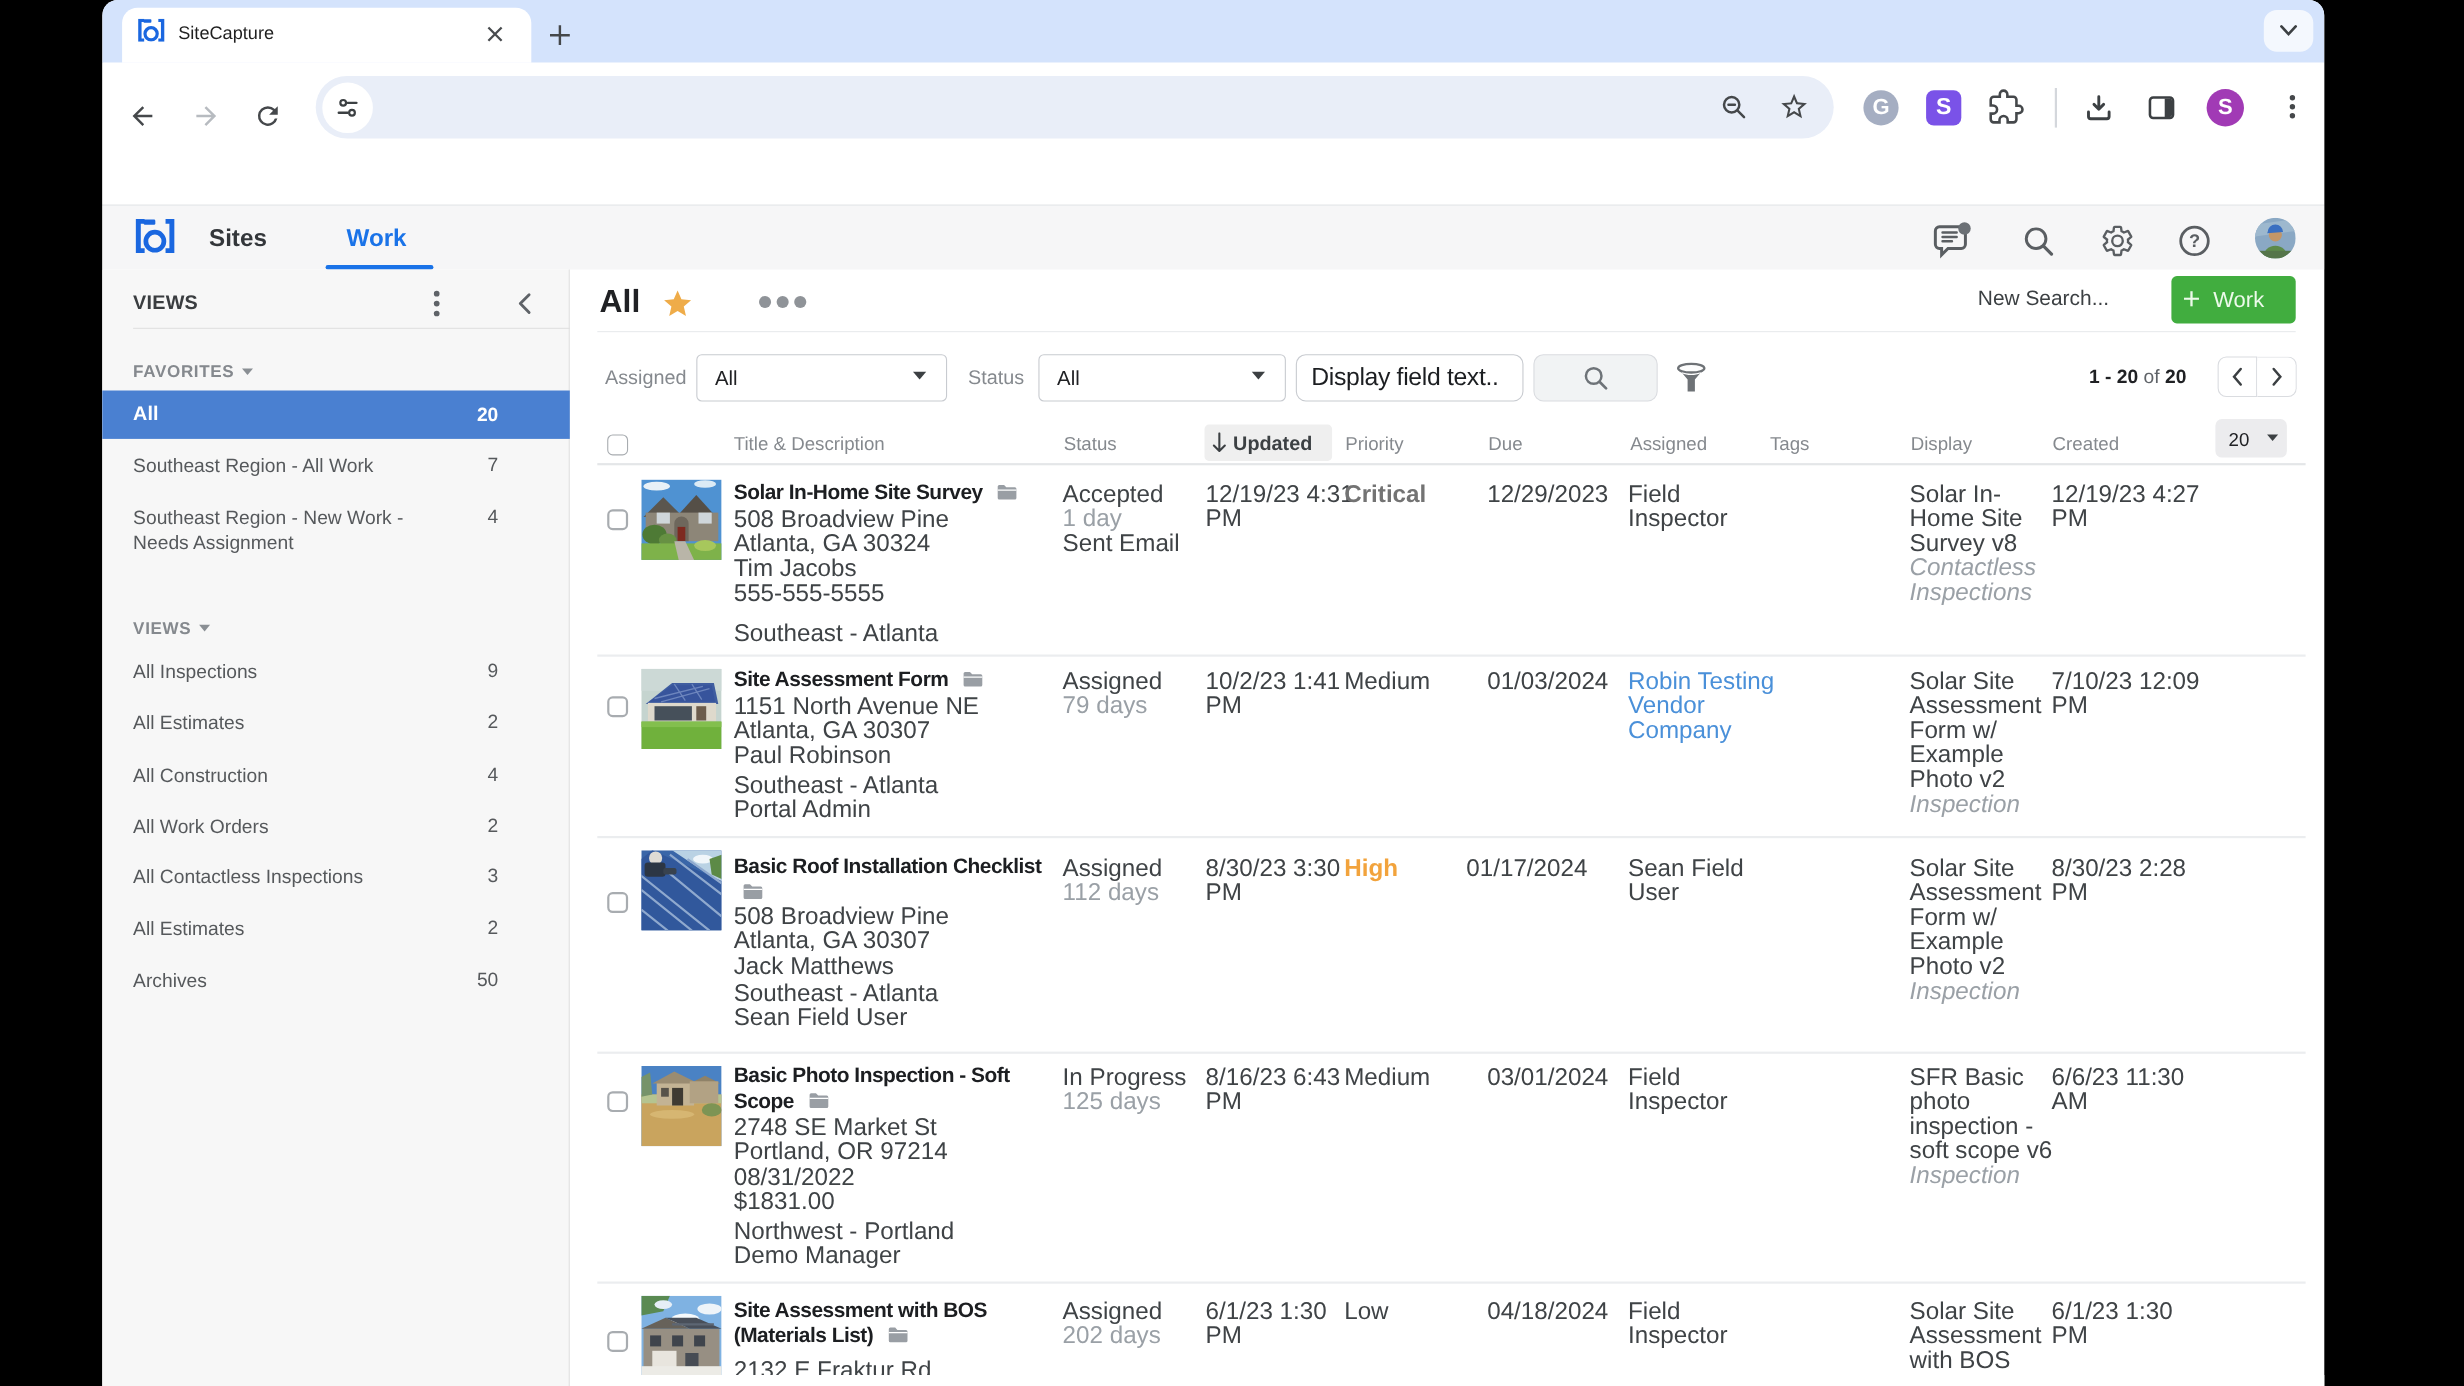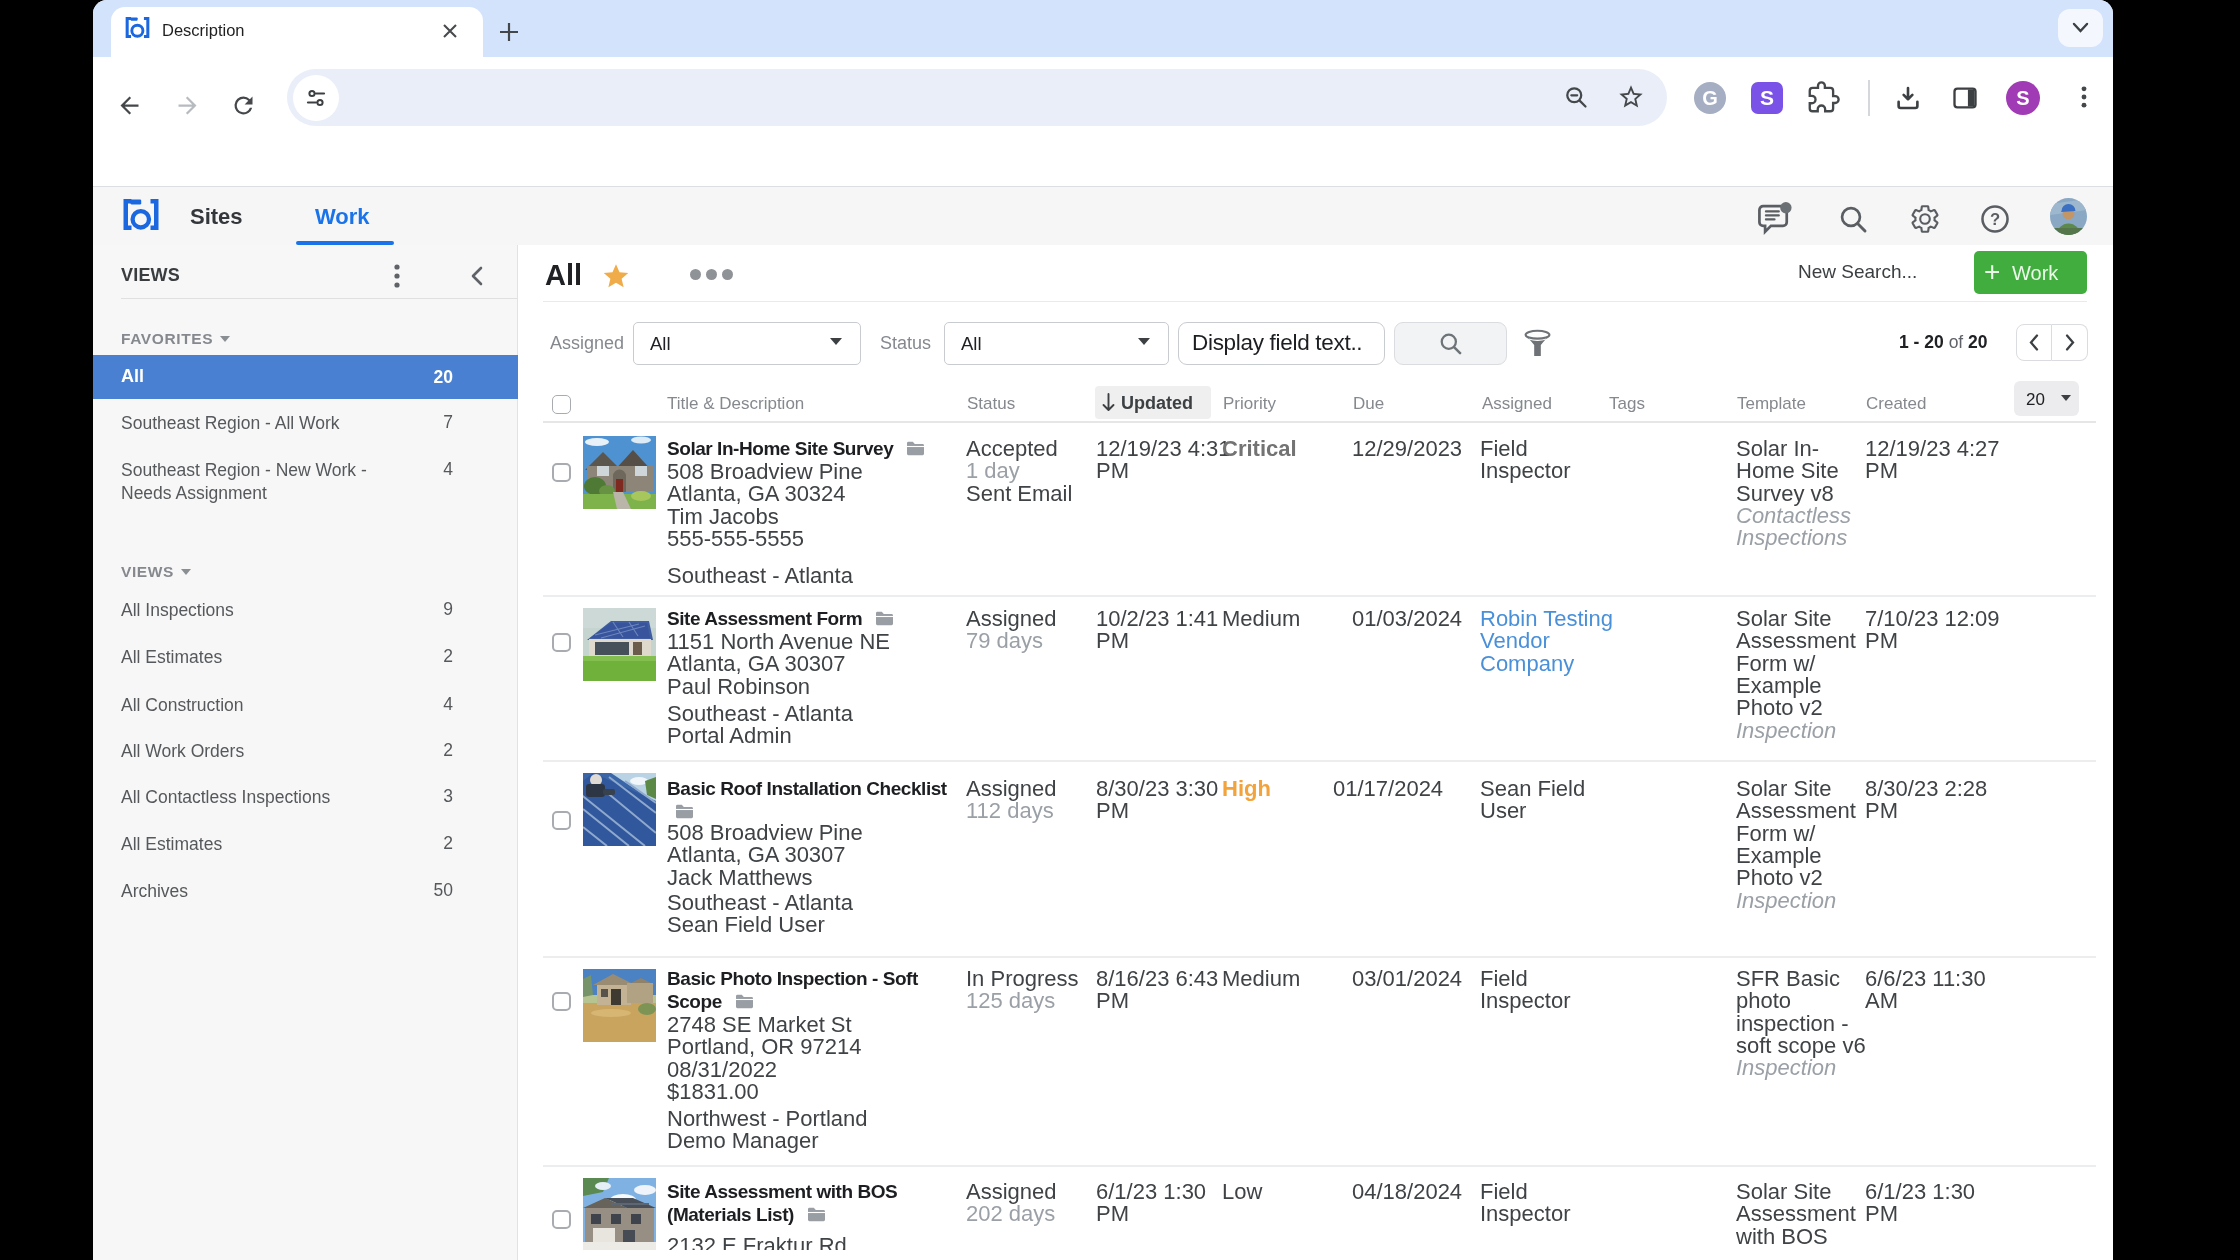--- a/index.html
+++ b/index.html
@@ -19,21 +19,21 @@
 
 <div class="abs" style="left:93px;top:0;width:2020px;height:1260px;background:#fff;border-radius:14px 14px 0 0;overflow:hidden">
 <div class="abs" style="left:0;top:0;width:2020px;height:57px;background:#d4e3fc"></div>
 <div class="abs" style="left:18px;top:7px;width:372px;height:50px;background:#fff;border-radius:14px 14px 0 0"></div>
 <svg class="abs" style="left:30px;top:17px" width="29" height="21" viewBox="0 0 40 31">
 <path d="M2.5 0 H10.5 V4.4 H7 V26.6 H10.5 V31 H2.5 Z" fill="#1a67e0"></path>
 <path d="M37.5 0 H29.5 V4.4 H33 V26.6 H29.5 V31 H37.5 Z" fill="#1a67e0"></path>
 <rect x="9.6" y="0.6" width="10.6" height="4.8" rx="1.2" fill="#1a67e0"></rect>
 <circle cx="19.8" cy="20.3" r="8.2" fill="none" stroke="#1a67e0" stroke-width="4.3"></circle>
 </svg>
-<div class="abs" style="left:69px;top:21px;font-size:16.5px;color:#1f1f1f">Description</div>
+<div class="abs" style="left:69px;top:21px;font-size:16.5px;color:#1f1f1f">SiteCapture</div>
 <svg class="abs" style="left:347px;top:21px" width="20" height="20" viewBox="0 0 20 20">
       <path d="M4 4 L16 16 M16 4 L4 16" stroke="#484b4e" stroke-width="2.1"></path>
     </svg>
 <svg class="abs" style="left:404px;top:20px" width="24" height="24" viewBox="0 0 24 24">
       <path d="M12 3 V21 M3 12 H21" stroke="#44474a" stroke-width="2.2"></path>
     </svg>
 <div class="abs" style="left:1965px;top:9px;width:45px;height:38px;background:rgba(255,255,255,.75);border-radius:12px"></div>
 <svg class="abs" style="left:1978px;top:20px" width="19" height="16" viewBox="0 0 19 16">
       <path d="M3 4 L9.5 11 L16 4" stroke="#3c4043" stroke-width="2.4" fill="none" stroke-linecap="round"></path>
     </svg>
@@ -207,21 +207,21 @@
 <div class="hdr" style="left:967px;top:394px">Status</div>
 <div class="abs" style="left:1095px;top:386px;width:116px;height:33px;background:#efefef;border-radius:4px"></div>
 <svg class="abs" style="left:1102px;top:393px" width="13" height="19" viewBox="0 0 13 19">
     <path d="M6.5 1 V16.5 M1.5 12 L6.5 17 L11.5 12" stroke="#3c4043" stroke-width="1.9" fill="none" stroke-linecap="round" stroke-linejoin="round"></path>
   </svg>
 <div class="abs" style="left:1121px;top:393px;font-size:18px;font-weight:bold;color:#3c4043">Updated</div>
 <div class="hdr" style="left:1223px;top:394px">Priority</div>
 <div class="hdr" style="left:1353px;top:394px">Due</div>
 <div class="hdr" style="left:1482px;top:394px">Assigned</div>
 <div class="hdr" style="left:1609px;top:394px">Tags</div>
-<div class="hdr" style="left:1737px;top:394px">Template</div>
+<div class="hdr" style="left:1737px;top:394px">Display</div>
 <div class="hdr" style="left:1866px;top:394px">Created</div>
 <div class="abs" style="left:2014px;top:381px;width:65px;height:35px;background:#ececee;border-radius:6px"></div>
 <div class="abs" style="left:2026px;top:390px;font-size:17px;color:#202124">20</div>
 <div class="caret" style="left:2061px;top:395px;border-left-width:5.5px;border-right-width:5.5px;border-top-width:6.5px"></div>
 <div class="abs" style="left:543px;top:421px;width:1553px;height:2px;background:#e4e6e8"></div>
 <div class="cb" style="left:552px;top:463px"></div>
 <svg class="abs" style="left:583px;top:436px" width="73" height="73" viewBox="0 0 73 73">
     <rect width="73" height="73" fill="#4f92d2"></rect>
 <ellipse cx="14" cy="6" rx="12" ry="4" fill="#e8f1f7"></ellipse>
 <ellipse cx="58" cy="4" rx="10" ry="3.5" fill="#dcebf5"></ellipse>

